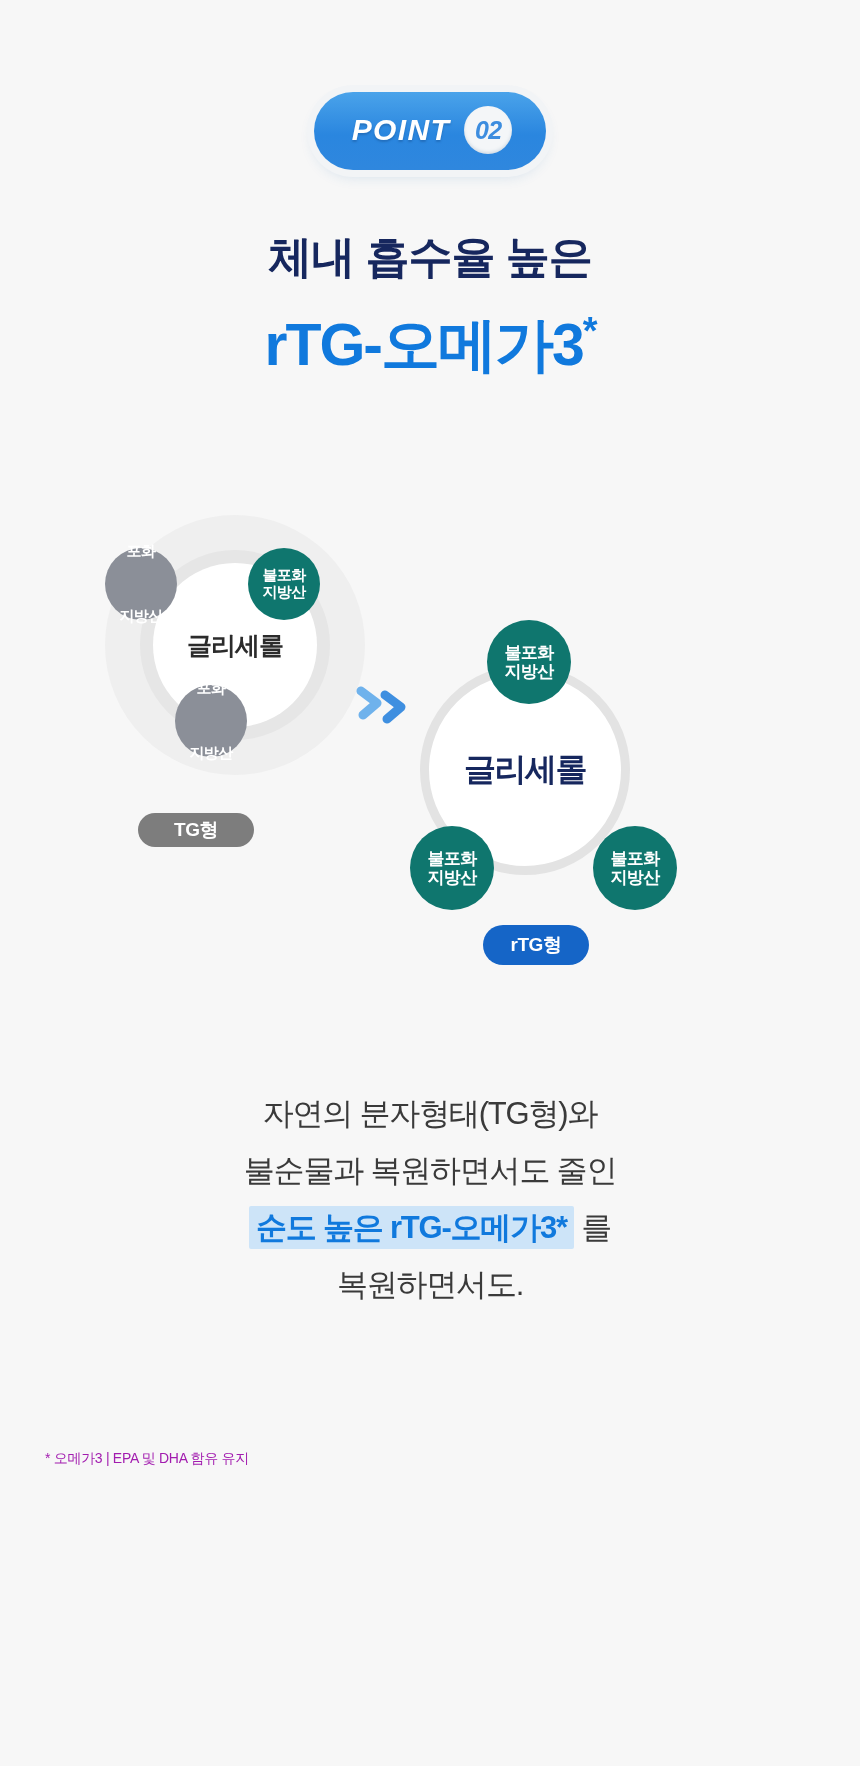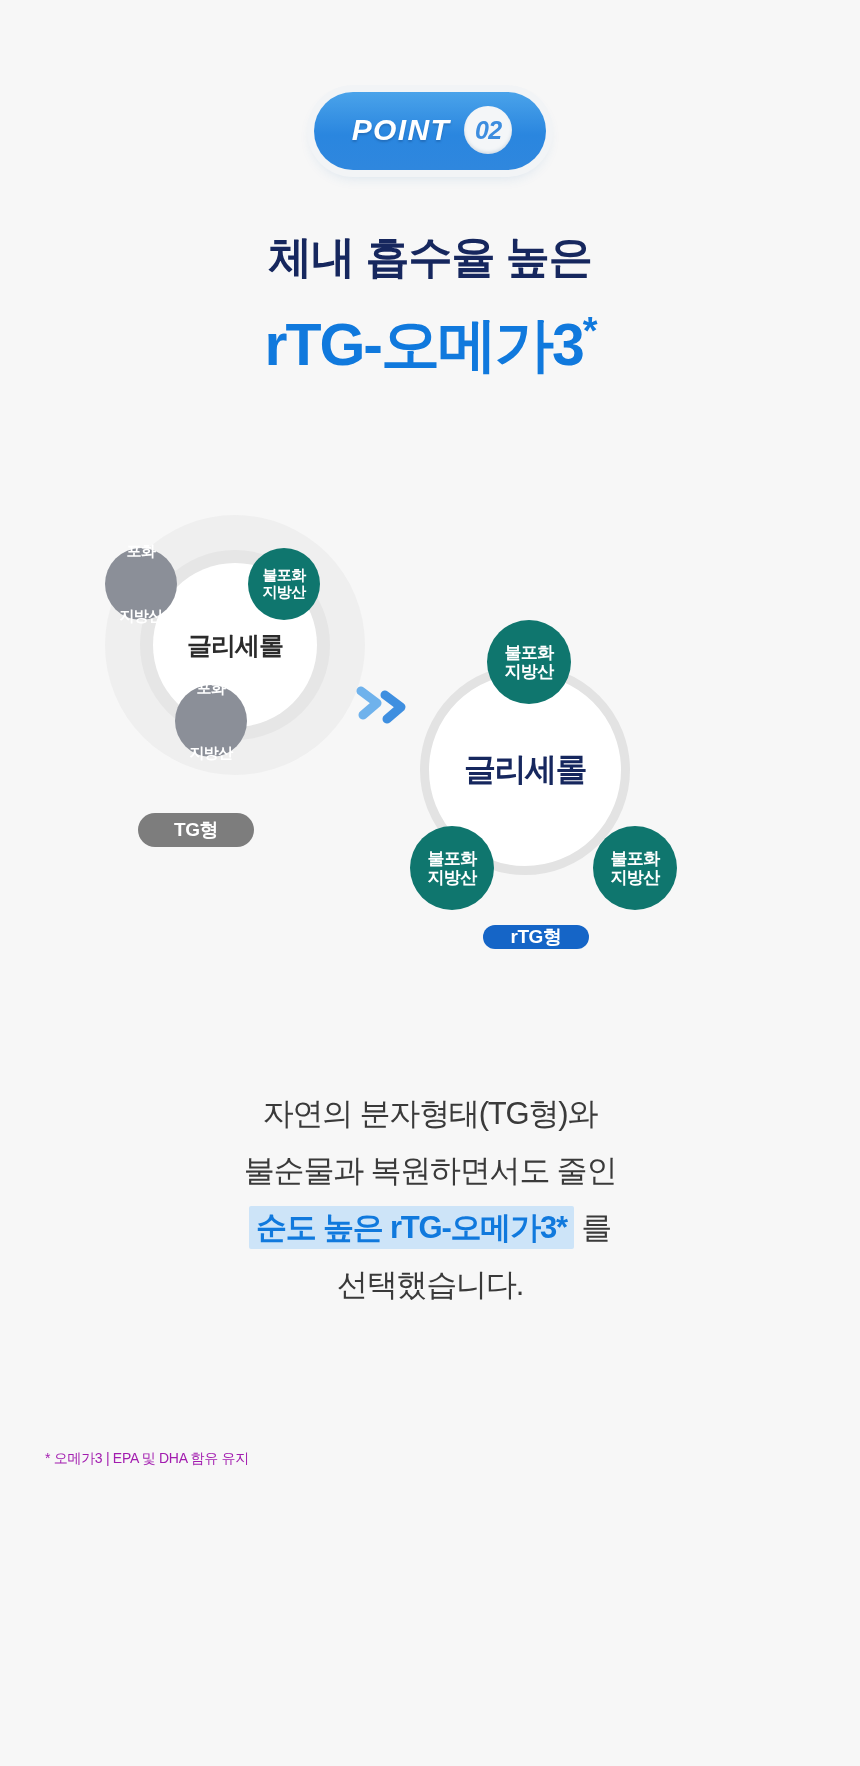--- a/index.html
+++ b/index.html
@@ -109,21 +109,21 @@
   }
   .rtg-core-label{
     position:absolute; left:15px; top:45px; width:210px; height:210px;
     display:flex; align-items:center; justify-content:center;
     font-size:32px; font-weight:bold; color:#16275e; letter-spacing:-1.5px;
   }
   .rtg-fa-t { left:82px;  top:0px;   width:84px; height:84px; font-size:17px; }
   .rtg-fa-bl{ left:5px;   top:206px; width:84px; height:84px; font-size:17px; }
   .rtg-fa-br{ left:188px; top:206px; width:84px; height:84px; font-size:17px; }
   .rtg-pill{
-    left:78px; top:305px; width:106px; height:24px;
+    left:78px; top:305px; width:106px; height:40px;
     background:#1565c7; font-size:19px;
   }
 
   
   .body-copy{
     position:absolute; left:0; top:1085px; width:860px;
     text-align:center;
     font-size:31px; line-height:57px; color:#3a3a3a; letter-spacing:-1.2px;
   }
   .hl{
@@ -204,18 +204,18 @@
       </div>
 
       <div class="pill-tag rtg-pill">rTG형</div>
     </div>
   </div>
 
   <div class="body-copy">
     <div>자연의 분자형태(TG형)와</div>
     <div>불순물과 복원하면서도 줄인</div>
     <div><span class="hl">순도 높은 rTG-오메가3*</span> <span>를</span></div>
-    <div>선택했습니다.</div>
+    <div>복원하면서도.</div>
   </div>
 
   <div class="footnote">*  오메가3 | EPA 및 DHA 함유 유지</div>
 
 </div>
 
 </body></html>

